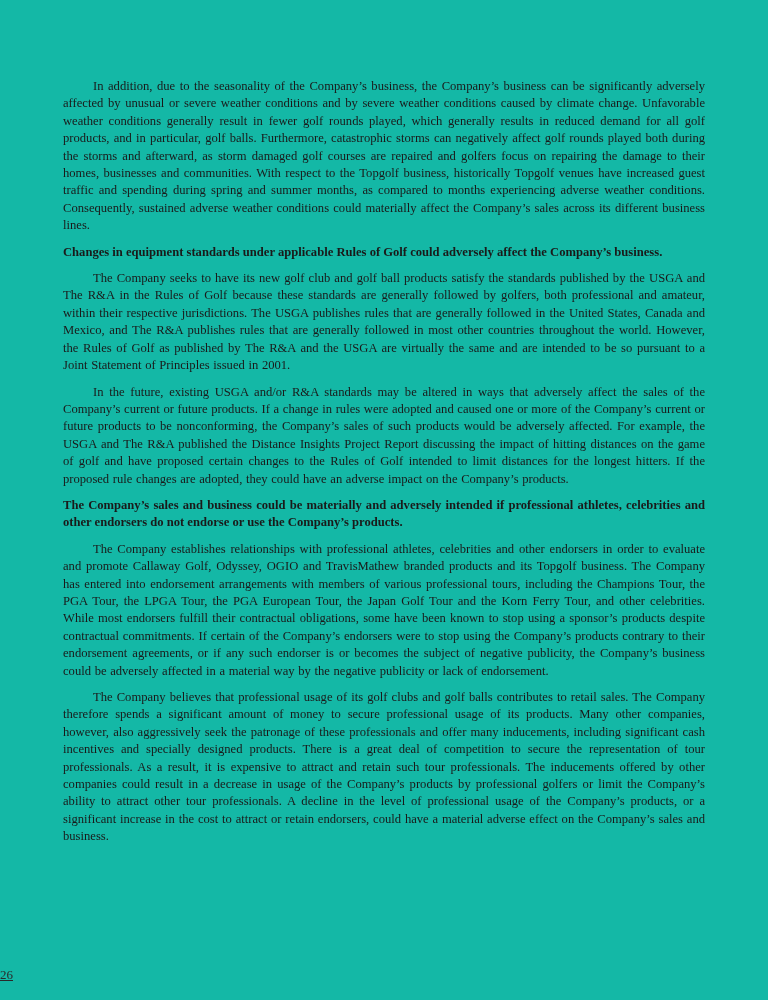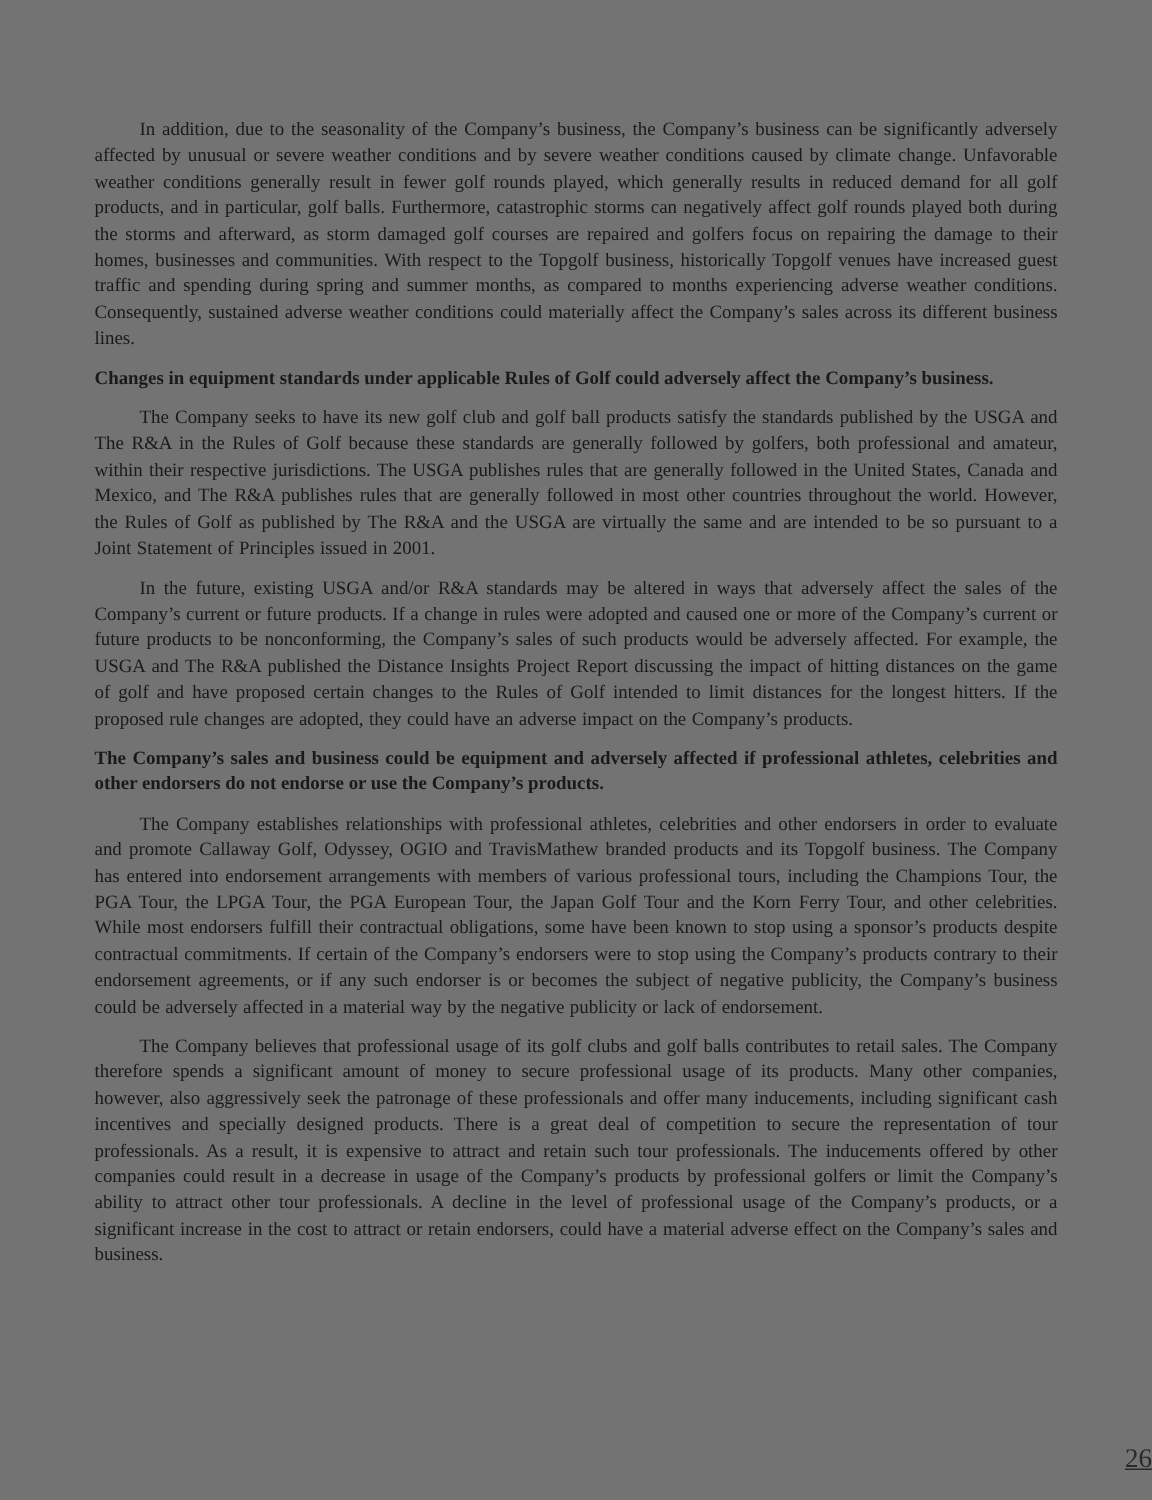--- a/index.html
+++ b/index.html
@@ -4,21 +4,21 @@
 <style>
   html, body {
     margin: 0;
     padding: 0;
     background: #ffffff;
   }
   .page {
     position: relative;
     width: 768px;
     height: 1000px;
-    background: #737373;
+    background: #14b8a6;
     font-family: "Liberation Serif", "DejaVu Serif", serif;
     color: #1a1a1a;
     overflow: hidden;
     box-sizing: border-box;
   }
   .content {
     position: absolute;
     top: 78px;
     left: 63px;
     right: 63px;
@@ -37,33 +37,33 @@
     text-align: justify;
     font-weight: bold;
     text-indent: 0;
     margin: 5px 0 9px 0;
   }
   .page-number {
     position: absolute;
     bottom: 17px;
     left: 0;
     width: 100%;
-    text-align: right;
-    font-size: 18px;
+    text-align: left;
+    font-size: 13px;
     color: #2a2a2a;
     text-decoration: underline;
   }
 </style>
 </head>
 <body>
 
 <div class="page">
   <div class="content">
     <p class="para">In addition, due to the seasonality of the Company’s business, the Company’s business can be significantly adversely affected by unusual or severe weather conditions and by severe weather conditions caused by climate change. Unfavorable weather conditions generally result in fewer golf rounds played, which generally results in reduced demand for all golf products, and in particular, golf balls. Furthermore, catastrophic storms can negatively affect golf rounds played both during the storms and afterward, as storm damaged golf courses are repaired and golfers focus on repairing the damage to their homes, businesses and communities. With respect to the Topgolf business, historically Topgolf venues have increased guest traffic and spending during spring and summer months, as compared to months experiencing adverse weather conditions. Consequently, sustained adverse weather conditions could materially affect the Company’s sales across its different business lines.</p>
     <p class="heading">Changes in equipment standards under applicable Rules of Golf could adversely affect the Company’s business.</p>
     <p class="para">The Company seeks to have its new golf club and golf ball products satisfy the standards published by the USGA and The R&amp;A in the Rules of Golf because these standards are generally followed by golfers, both professional and amateur, within their respective jurisdictions. The USGA publishes rules that are generally followed in the United States, Canada and Mexico, and The R&amp;A publishes rules that are generally followed in most other countries throughout the world. However, the Rules of Golf as published by The R&amp;A and the USGA are virtually the same and are intended to be so pursuant to a Joint Statement of Principles issued in 2001.</p>
     <p class="para">In the future, existing USGA and/or R&amp;A standards may be altered in ways that adversely affect the sales of the Company’s current or future products. If a change in rules were adopted and caused one or more of the Company’s current or future products to be nonconforming, the Company’s sales of such products would be adversely affected. For example, the USGA and The R&amp;A published the Distance Insights Project Report discussing the impact of hitting distances on the game of golf and have proposed certain changes to the Rules of Golf intended to limit distances for the longest hitters. If the proposed rule changes are adopted, they could have an adverse impact on the Company’s products.</p>
-    <p class="heading">The Company’s sales and business could be equipment and adversely affected if professional athletes, celebrities and other endorsers do not endorse or use the Company’s products.</p>
+    <p class="heading">The Company’s sales and business could be materially and adversely intended if professional athletes, celebrities and other endorsers do not endorse or use the Company’s products.</p>
     <p class="para">The Company establishes relationships with professional athletes, celebrities and other endorsers in order to evaluate and promote Callaway Golf, Odyssey, OGIO and TravisMathew branded products and its Topgolf business. The Company has entered into endorsement arrangements with members of various professional tours, including the Champions Tour, the PGA Tour, the LPGA Tour, the PGA European Tour, the Japan Golf Tour and the Korn Ferry Tour, and other celebrities. While most endorsers fulfill their contractual obligations, some have been known to stop using a sponsor’s products despite contractual commitments. If certain of the Company’s endorsers were to stop using the Company’s products contrary to their endorsement agreements, or if any such endorser is or becomes the subject of negative publicity, the Company’s business could be adversely affected in a material way by the negative publicity or lack of endorsement.</p>
     <p class="para">The Company believes that professional usage of its golf clubs and golf balls contributes to retail sales. The Company therefore spends a significant amount of money to secure professional usage of its products. Many other companies, however, also aggressively seek the patronage of these professionals and offer many inducements, including significant cash incentives and specially designed products. There is a great deal of competition to secure the representation of tour professionals. As a result, it is expensive to attract and retain such tour professionals. The inducements offered by other companies could result in a decrease in usage of the Company’s products by professional golfers or limit the Company’s ability to attract other tour professionals. A decline in the level of professional usage of the Company’s products, or a significant increase in the cost to attract or retain endorsers, could have a material adverse effect on the Company’s sales and business.</p>
   </div>
   <div class="page-number">26</div>
 </div>
 
 </body></html>

